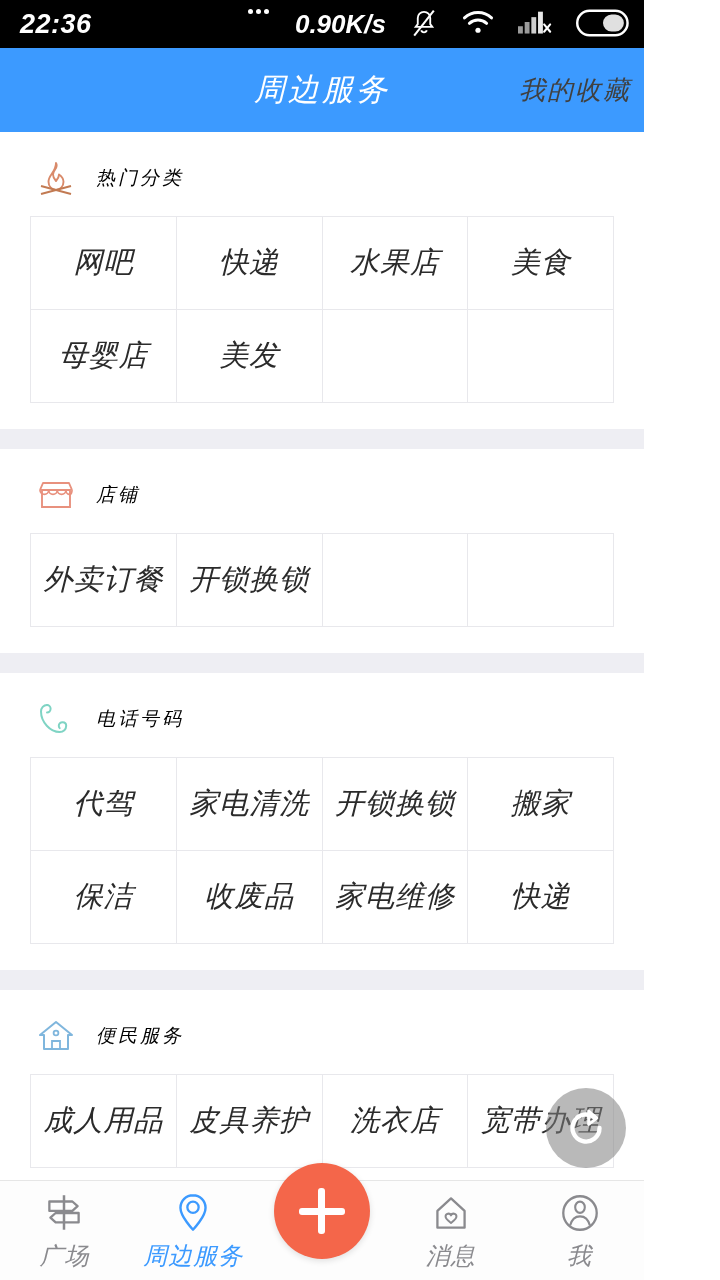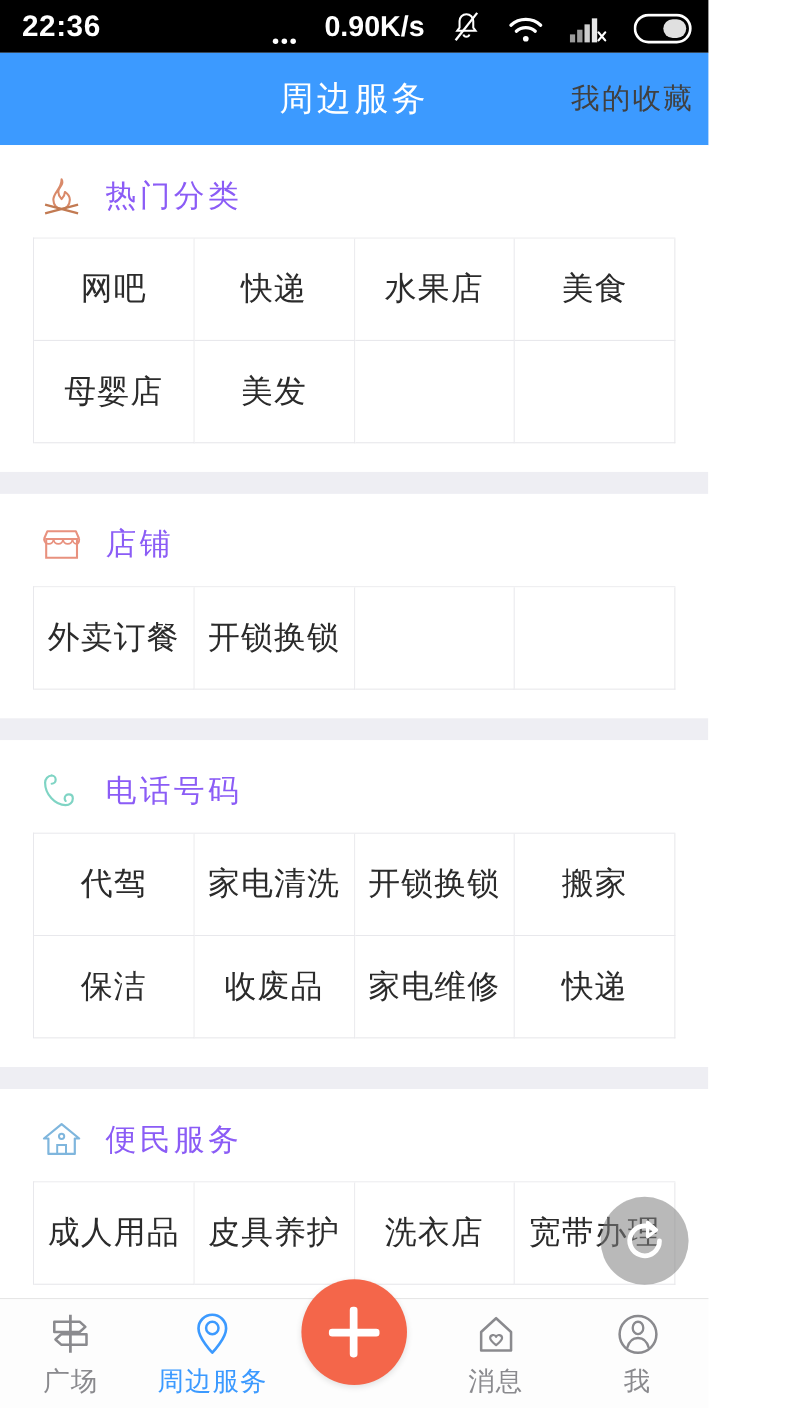--- a/index.html
+++ b/index.html
@@ -7,33 +7,34 @@
     width: 720px; height: 1280px;
     font-family: "Liberation Serif", "DejaVu Serif", serif;
     background: #ffffff;
     overflow: hidden;
   }
   #app {
     position: relative;
     width: 644px; height: 1280px;
     display: flex; flex-direction: column;
     background: #ffffff;
+    font-style: italic;
   }
 
   
   .statusbar {
     height: 48px; flex: 0 0 48px;
     background: #000000; color: #ffffff;
     display: flex; align-items: center;
     padding: 0 14px 0 20px;
     font-family: "Liberation Sans", sans-serif;
   }
   .sb-time { font-size: 27px; font-weight: 700; letter-spacing: .5px; }
   .sb-spacer { flex: 1 1 auto; }
-  .sb-right { display: flex; align-items: flex-end; gap: 24px; }
+  .sb-right { display: flex; align-items: flex-start; gap: 24px; }
   .sb-dots { display: flex; align-items: flex-end; gap: 3px; margin-right: 2px; }
   .sb-dots i { width: 5px; height: 5px; border-radius: 50%; background: #fff; display: block; }
   .sb-speed { font-size: 26px; font-weight: 700; letter-spacing: 0px; }
   .sb-ico { display: block; }
 
   
   .header {
     height: 84px; flex: 0 0 84px;
     background: #3c9aff;
     position: relative;
@@ -56,21 +57,21 @@
   }
 
   .section { background: #ffffff; }
   .section-head {
     display: flex; align-items: center;
     padding: 24px 0 16px 34px;
     gap: 18px;
   }
   .section-icon { width: 44px; height: 44px; display: block; flex: 0 0 44px; }
   .section-title {
-    font-size: 28px; color: #8b5cf6; letter-spacing: 3px;
+    font-size: 19px; color: #000000; letter-spacing: 3px;
   }
 
   .grid {
     margin: 0 30px 26px 30px;
     border-top: 1px solid #e8e8ec;
     border-left: 1px solid #e8e8ec;
     display: grid;
     grid-template-columns: repeat(4, 1fr);
   }
   .cell {

